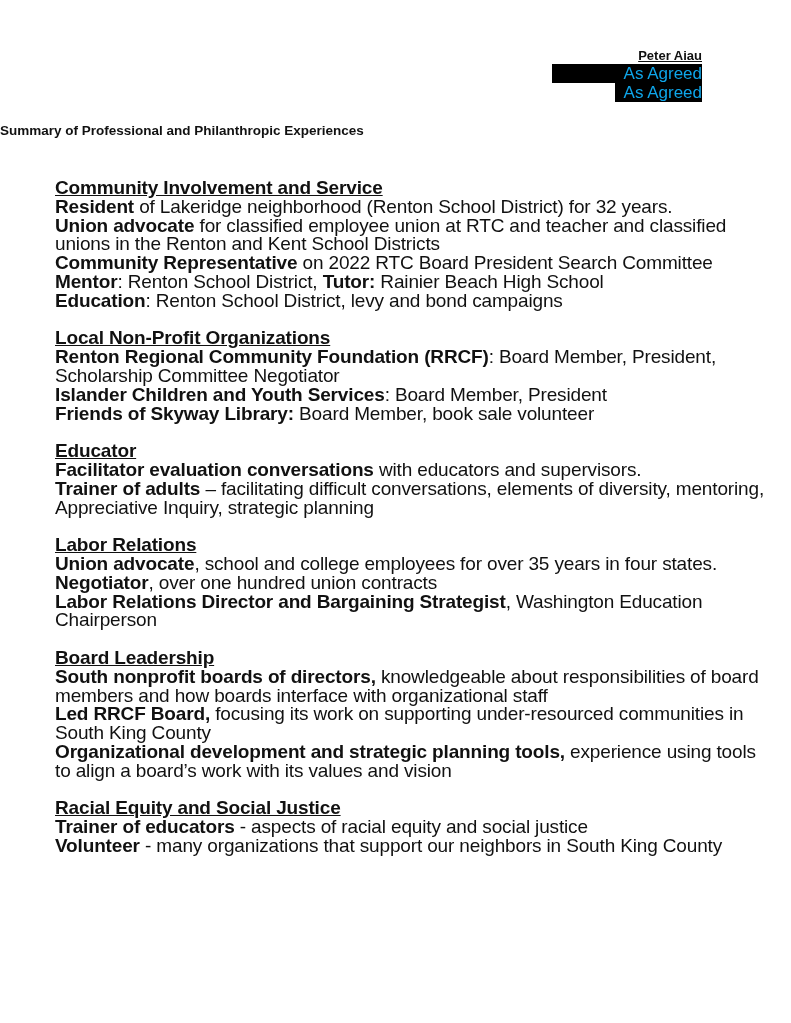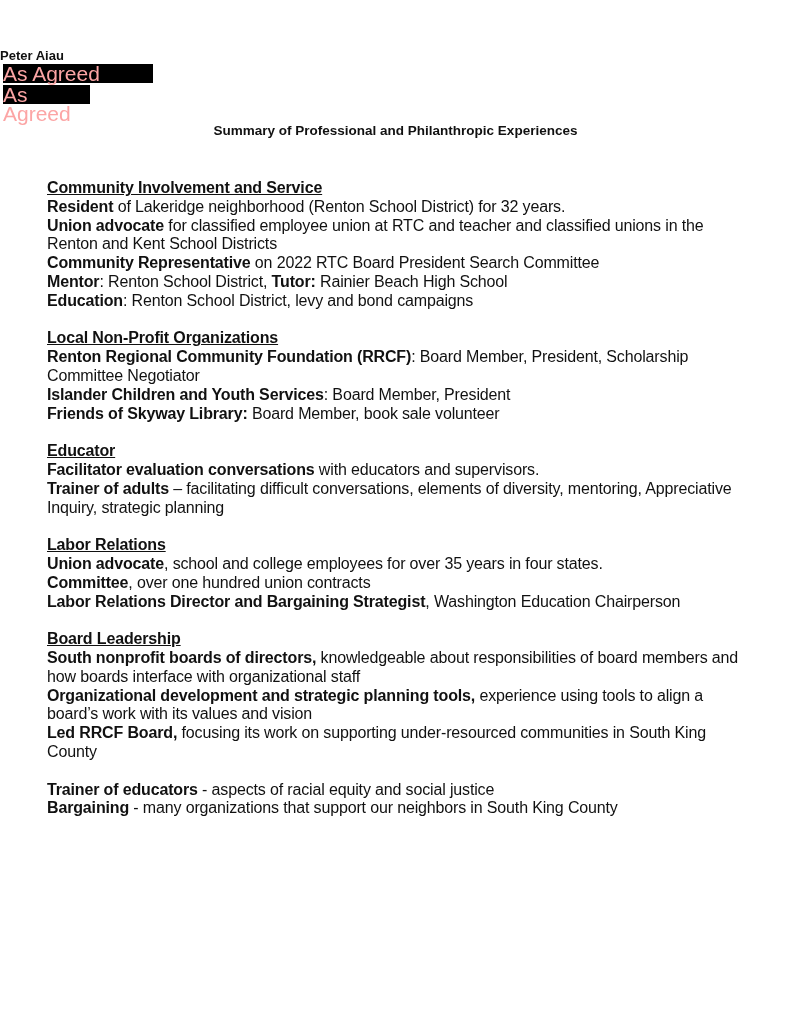--- a/index.html
+++ b/index.html
@@ -12,61 +12,61 @@
       height: 1023px;
       position: relative;
       overflow: hidden;
       font-family: "Liberation Sans", "DejaVu Sans", sans-serif;
       color: #111111;
     }
     .header {
       position: absolute;
       top: 48px;
       left: 0;
-      width: 791px;
-      text-align: left;
+      width: 702px;
+      text-align: right;
+      text-decoration: underline;
     }
     .name {
       font-weight: bold;
       font-size: 13px;
       line-height: 16px;
       color: #111;
     }
     .redact {
       display: inline-block;
       background: #000000;
-      color: #fca5a5;
-      font-size: 21px;
+      color: #0ea5e9;
+      font-size: 17px;
       line-height: 19px;
       height: 19px;
     }
     .redact-1 {
       width: 150px;
       margin-left: 3px;
     }
     .redact-2 {
       width: 87px;
       margin-left: 3px;
     }
     .subtitle {
       position: absolute;
       top: 122px;
       left: 0;
       width: 791px;
-      text-align: center;
       font-weight: bold;
       font-size: 13.5px;
       line-height: 18px;
     }
     .content {
       position: absolute;
       top: 179px;
-      left: 47px;
+      left: 55px;
       width: 710px;
-      font-size: 16px;
+      font-size: 19px;
       line-height: 18.8px;
       letter-spacing: -0.15px;
     }
     .section {
       margin-bottom: 18.8px;
     }
     .section-title {
       font-weight: bold;
       text-decoration: underline;
     }
@@ -101,26 +101,27 @@
       <div class="entry"><b>Friends of Skyway Library:</b><span> Board Member, book sale volunteer</span></div>
     </div>
     <div class="section">
       <div class="section-title">Educator</div>
       <div class="entry"><b>Facilitator evaluation conversations</b><span> with educators and supervisors.</span></div>
       <div class="entry"><b>Trainer of adults</b><span> – facilitating difficult conversations, elements of diversity, mentoring, Appreciative Inquiry, strategic planning</span></div>
     </div>
     <div class="section">
       <div class="section-title">Labor Relations</div>
       <div class="entry"><b>Union advocate</b><span>, school and college employees for over 35 years in four states.</span></div>
-      <div class="entry"><b>Committee</b><span>, over one hundred union contracts</span></div>
+      <div class="entry"><b>Negotiator</b><span>, over one hundred union contracts</span></div>
       <div class="entry"><b>Labor Relations Director and Bargaining Strategist</b><span>, Washington Education Chairperson</span></div>
     </div>
     <div class="section">
       <div class="section-title">Board Leadership</div>
       <div class="entry"><b>South nonprofit boards of directors,</b><span> knowledgeable about responsibilities of board members and how boards interface with organizational staff</span></div>
+      <div class="entry"><b>Led RRCF Board,</b><span> focusing its work on supporting under-resourced communities in South King County</span></div>
       <div class="entry"><b>Organizational development and strategic planning tools,</b><span> experience using tools to align a board’s work with its values and vision</span></div>
-      <div class="entry"><b>Led RRCF Board,</b><span> focusing its work on supporting under-resourced communities in South King County</span></div>
     </div>
     <div class="section">
+      <div class="section-title">Racial Equity and Social Justice</div>
       <div class="entry"><b>Trainer of educators</b><span> - aspects of racial equity and social justice</span></div>
-      <div class="entry"><b>Bargaining</b><span> - many organizations that support our neighbors in South King County</span></div>
+      <div class="entry"><b>Volunteer</b><span> - many organizations that support our neighbors in South King County</span></div>
     </div>
   </div>
 
 </body></html>

